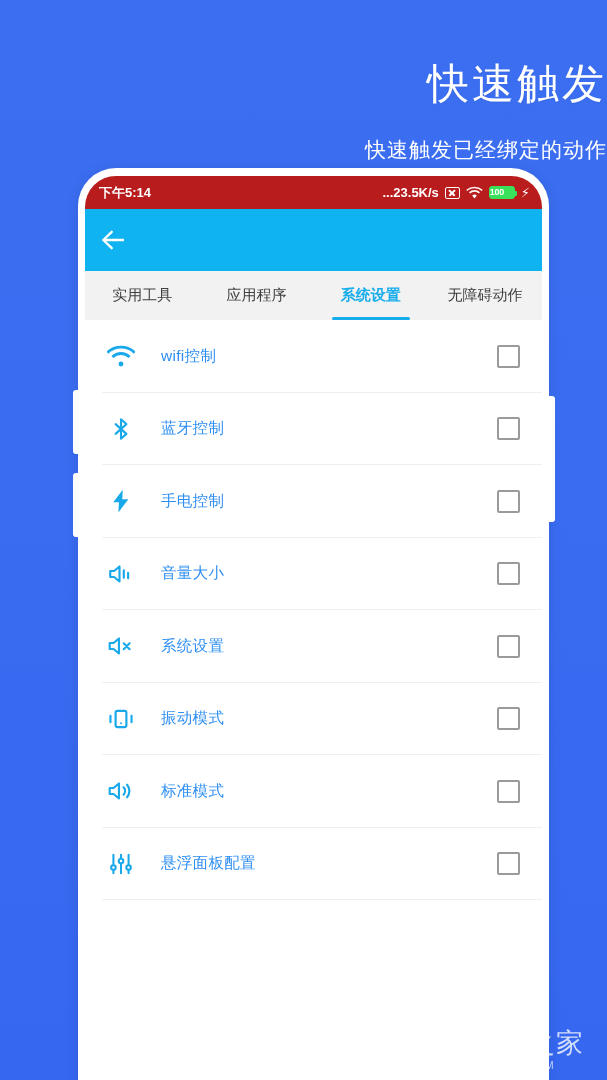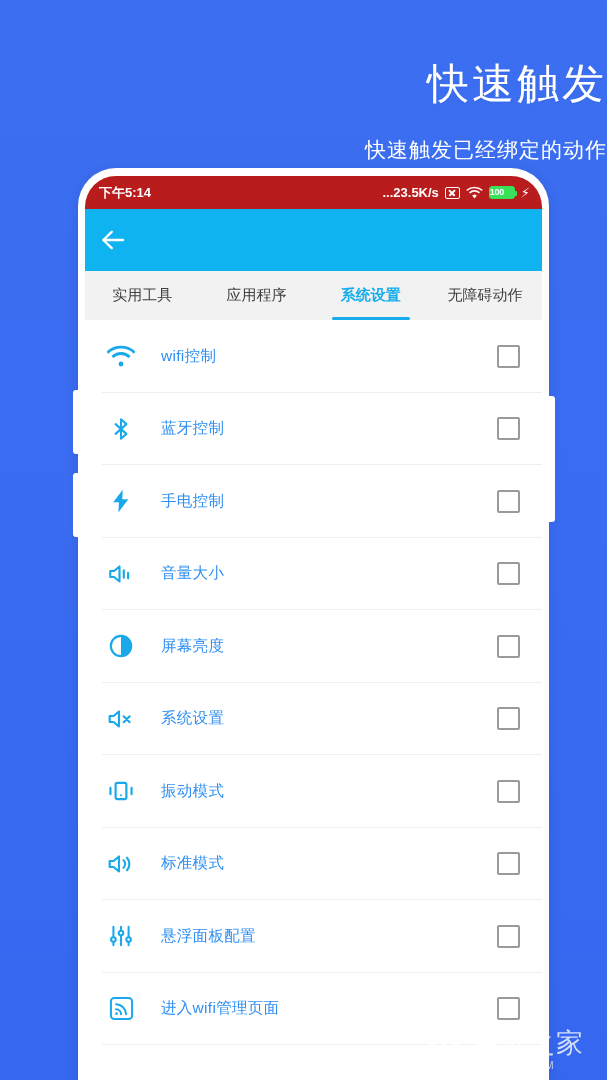--- a/index.html
+++ b/index.html
@@ -261,30 +261,20 @@
         <span class="row-icon">
           <svg viewBox="0 0 26 24" width="28" height="26" fill="none" stroke="#19a9ea" stroke-width="2" stroke-linecap="round" stroke-linejoin="round">
             <path d="M3 9.2h3.6L11.6 5v14l-5-4.2H3z"></path>
             <path d="M15.6 8.5v7M19.6 11v5"></path>
           </svg>
         </span>
         <span class="row-label">音量大小</span>
         <span class="checkbox"></span>
       </div>
 
-      <div class="row">
-        <span class="row-icon">
-          <svg viewBox="0 0 24 24" width="26" height="26">
-            <circle cx="12" cy="12" r="9.4" fill="none" stroke="#19a9ea" stroke-width="2"></circle>
-            <path d="M12 2.6a9.4 9.4 0 0 1 0 18.8z" fill="#19a9ea"></path>
-          </svg>
-        </span>
-        <span class="row-label">屏幕亮度</span>
-        <span class="checkbox"></span>
-      </div>
 
       <div class="row">
         <span class="row-icon">
           <svg viewBox="0 0 26 24" width="28" height="26" fill="none" stroke="#19a9ea" stroke-width="2" stroke-linecap="round" stroke-linejoin="round">
             <path d="M2.5 9.2h3.6L11.1 5v14l-5-4.2H2.5z"></path>
             <path d="M15.5 9.5l5.5 5.5M21 9.5l-5.5 5.5"></path>
           </svg>
         </span>
         <span class="row-label">系统设置</span>
         <span class="checkbox"></span>
@@ -320,32 +310,20 @@
             <path d="M5 3.5v9M5 18v2.5M12 3.5v3M12 12v8.5M19 3.5v9M19 18v2.5"></path>
             <circle cx="5" cy="15.3" r="2.1"></circle>
             <circle cx="12" cy="9.3" r="2.1"></circle>
             <circle cx="19" cy="15.3" r="2.1"></circle>
           </svg>
         </span>
         <span class="row-label">悬浮面板配置</span>
         <span class="checkbox"></span>
       </div>
 
-      <div class="row">
-        <span class="row-icon">
-          <svg viewBox="0 0 24 24" width="27" height="27" fill="none" stroke="#19a9ea" stroke-width="1.8" stroke-linecap="round" stroke-linejoin="round">
-            <rect x="2.6" y="2.6" width="18.8" height="18.8" rx="3"></rect>
-            <circle cx="7.6" cy="16.6" r="1.2" fill="#19a9ea" stroke="none"></circle>
-            <path d="M7.2 12.6a4.6 4.6 0 0 1 4.4 4.4"></path>
-            <path d="M7.2 8.2a9 9 0 0 1 8.8 8.8"></path>
-          </svg>
-        </span>
-        <span class="row-label">进入wifi管理页面</span>
-        <span class="checkbox"></span>
-      </div>
 
     </div>
   </div>
 </div>
 
 <div class="watermark">
   <span class="wm-flower">
     <svg viewBox="0 0 52 52" width="52" height="52" fill="rgba(255,255,255,0.75)">
       <g>
         <ellipse cx="26" cy="11" rx="3.4" ry="10"></ellipse>

